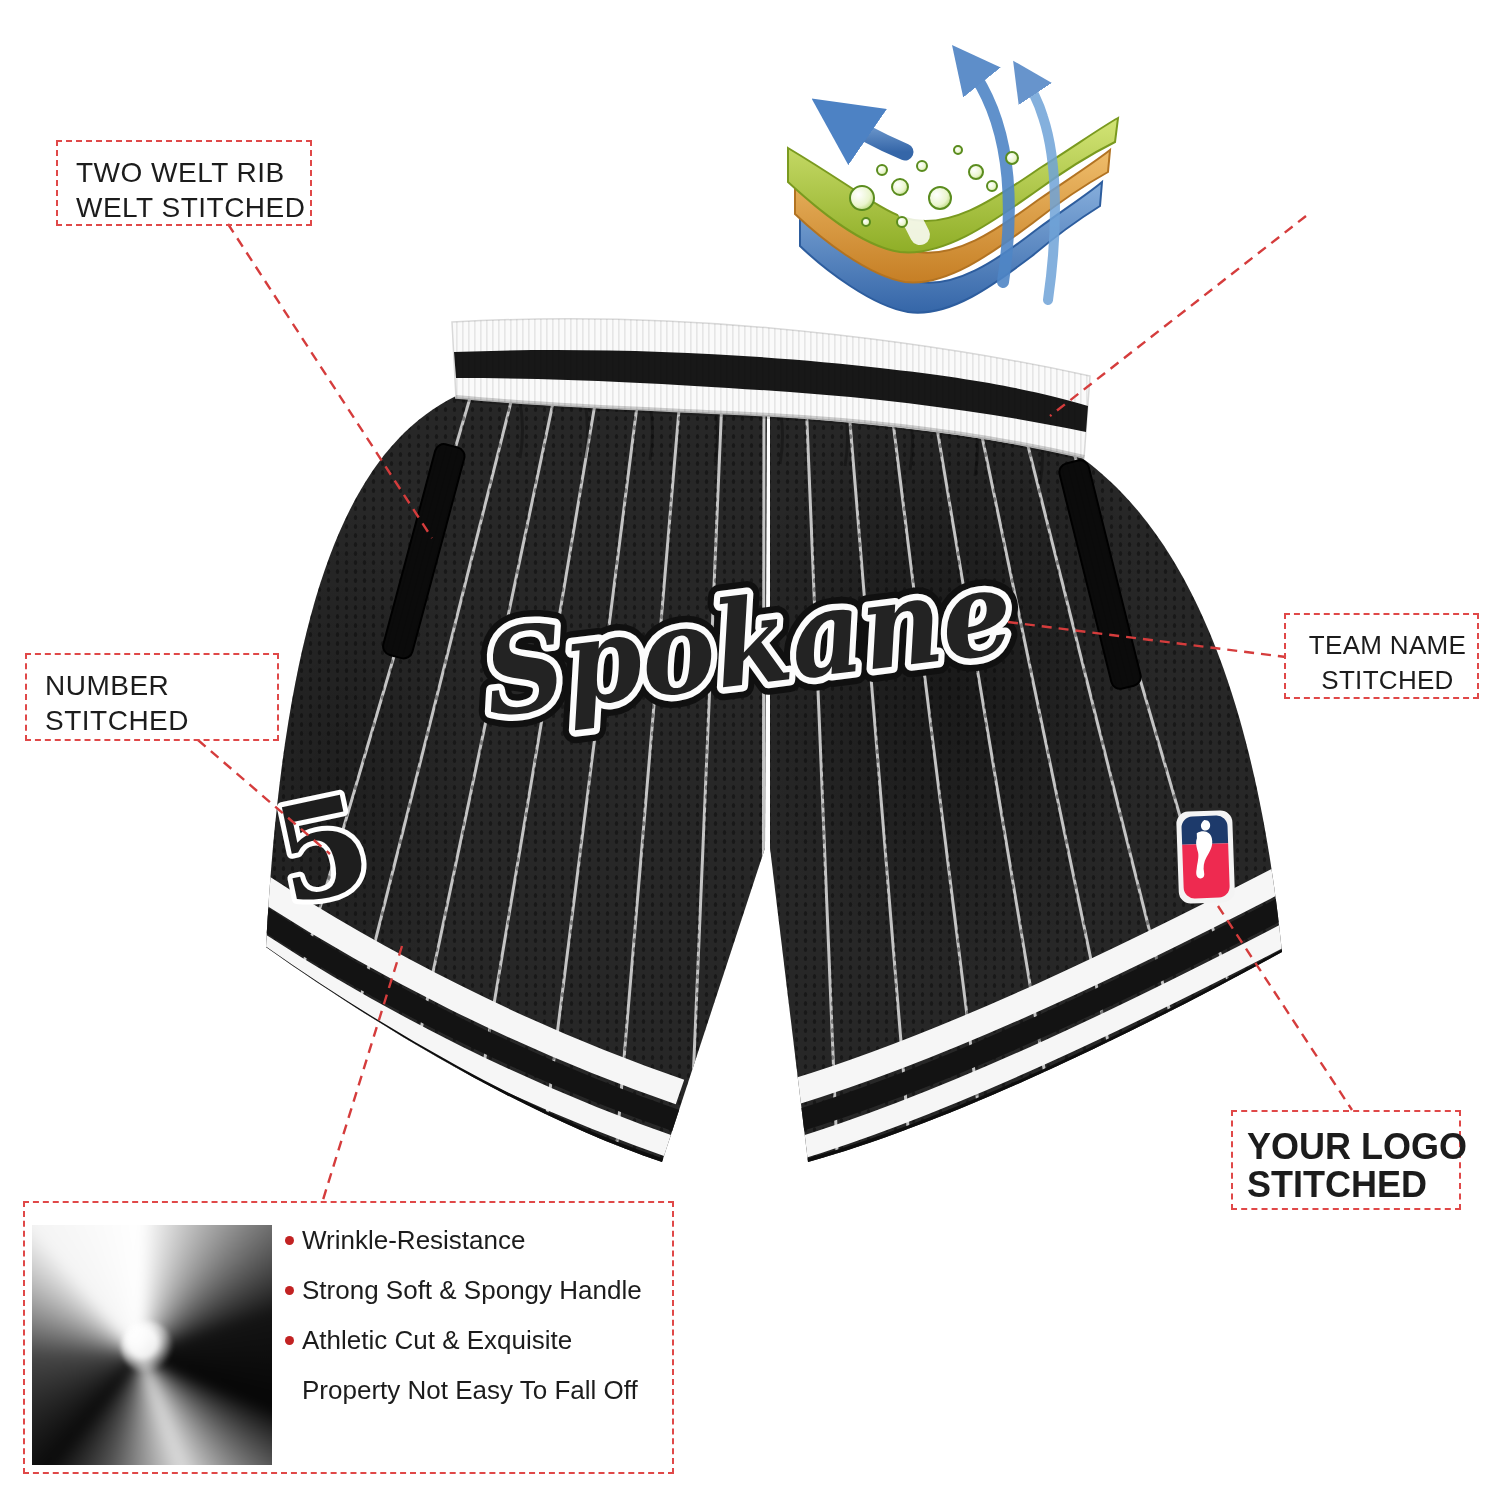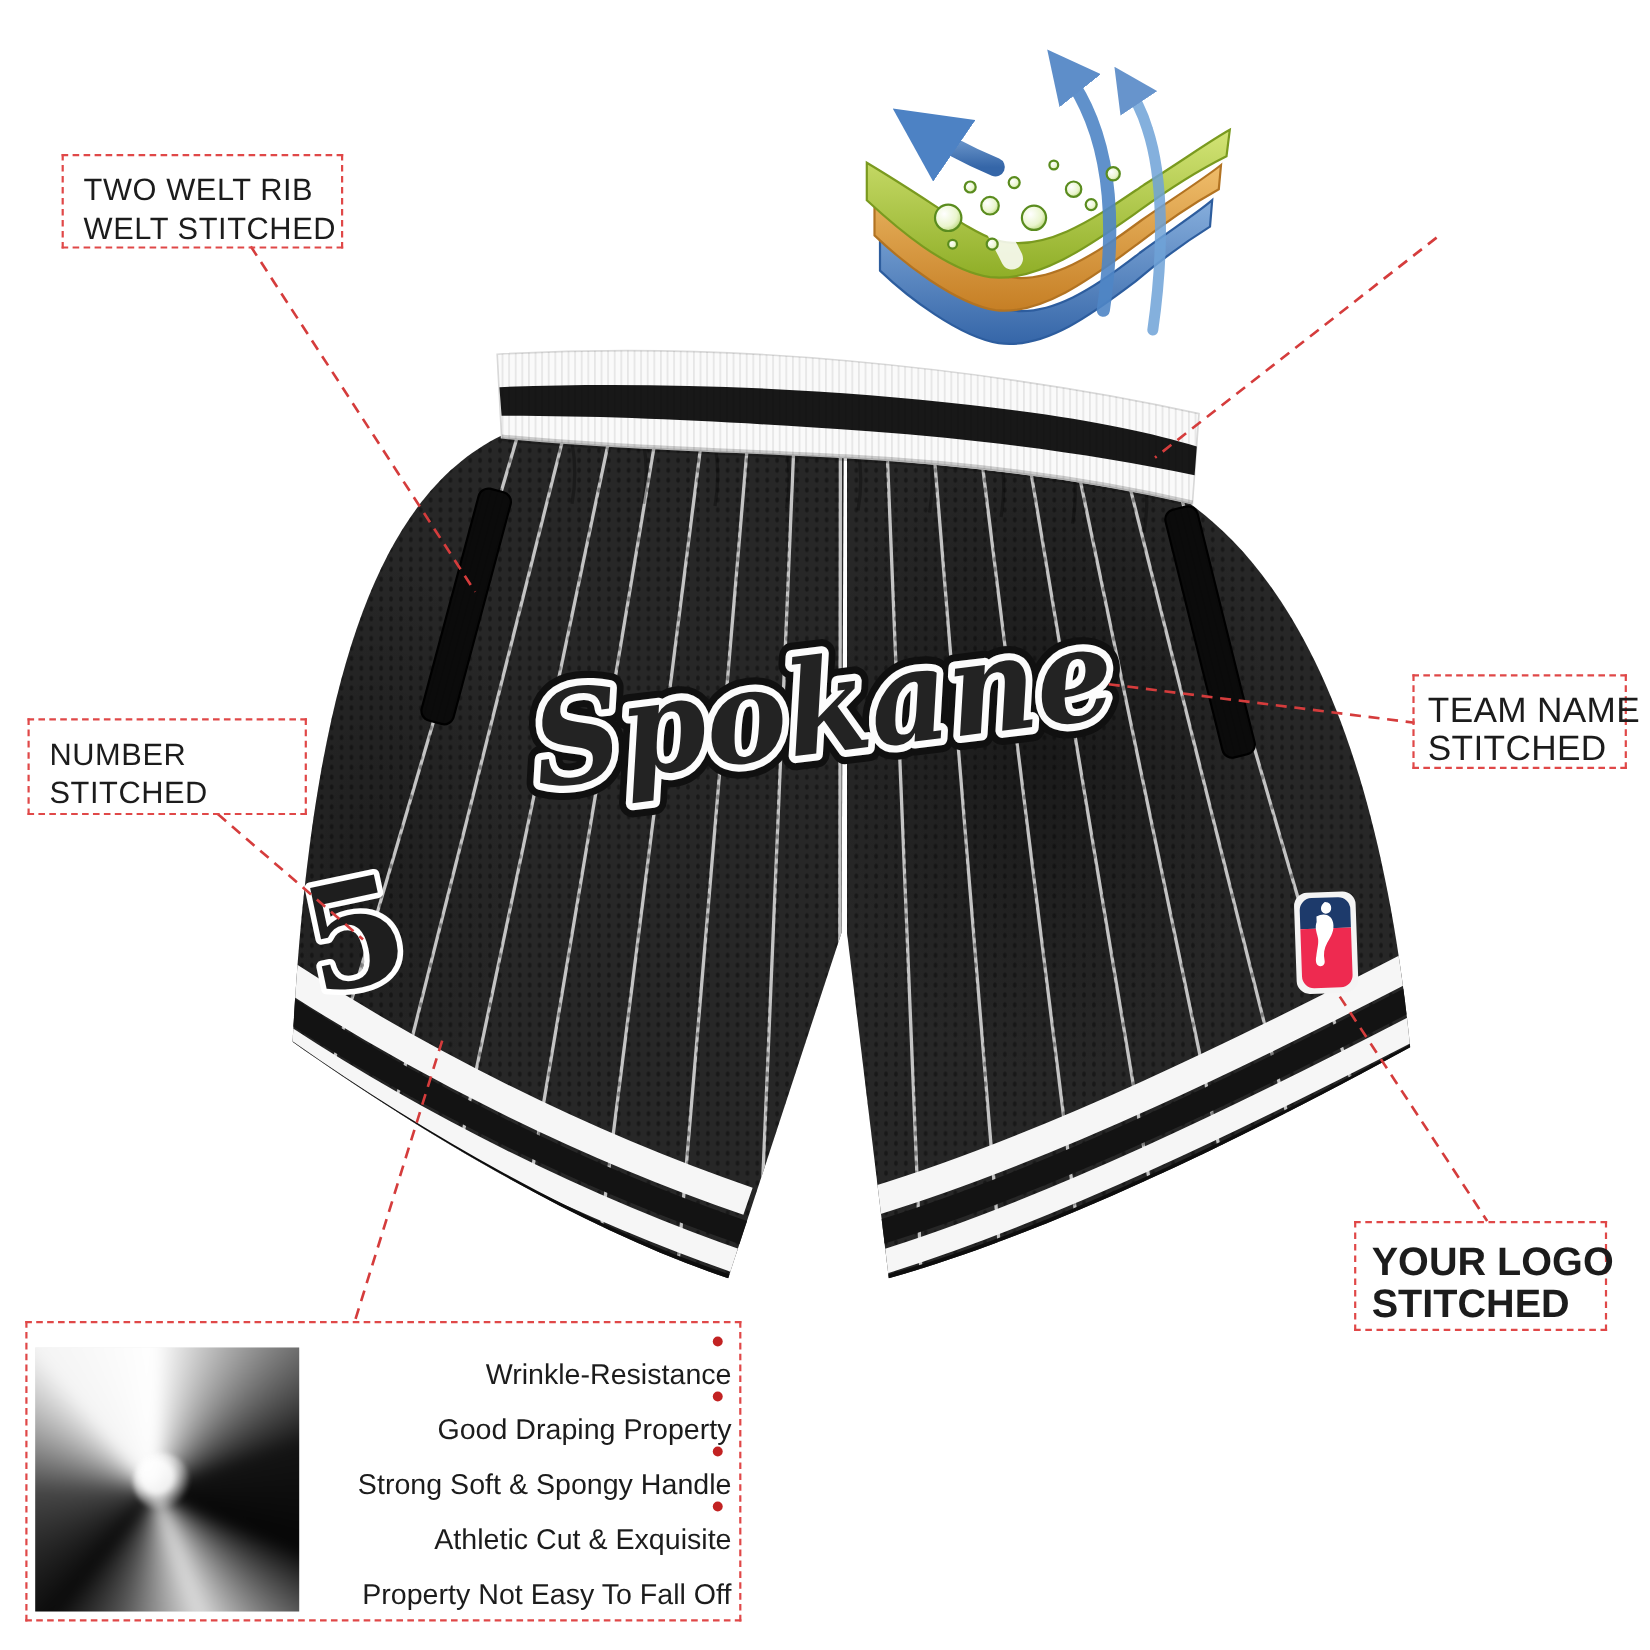--- a/index.html
+++ b/index.html
@@ -11,38 +11,38 @@
       font-family:"Liberation Sans", sans-serif;color:#1c1c1c;background:transparent;}
   .co .ln{white-space:nowrap;}
 
   #co-pockets{left:56px;top:140px;width:256px;height:86px;padding:13px 0 0 18px;
               font-size:28px;line-height:35px;letter-spacing:.5px;}
   #co-breathable{left:1211px;top:57px;width:268px;height:158px;padding:13px 0 0 16px;
               font-size:28px;line-height:37px;}
   #co-number{left:25px;top:653px;width:254px;height:88px;padding:13px 0 0 18px;
               font-size:28px;line-height:35px;letter-spacing:.5px;}
   #co-teamname{left:1284px;top:613px;width:195px;height:86px;padding:13px 0 0 12px;
-              font-size:32px;line-height:35px;letter-spacing:.3px;}
+              font-size:26px;line-height:35px;letter-spacing:.3px;text-align:center;}
   #co-yourlogo{left:1231px;top:1110px;width:230px;height:100px;padding:16px 0 0 14px;
               font-size:36px;line-height:38px;font-weight:bold;}
 
   #features-box{left:23px;top:1201px;width:651px;height:273px;}
   #swatch{position:absolute;left:7px;top:22px;width:240px;height:240px;overflow:hidden;
           background:#eee;}
   #swatch .swirl{position:absolute;left:-14px;top:-14px;right:-14px;bottom:-14px;
      background:conic-gradient(from 220deg at 46% 54%, #0a0a0a 0deg, #474747 50deg,
         #f4f4f4 100deg, #ffffff 140deg, #9a9a9a 172deg, #141414 212deg, #060606 252deg,
         #dddddd 300deg, #555555 335deg, #0a0a0a 360deg);
      filter:blur(6px) grayscale(1);}
   #swatch .sheen{position:absolute;left:37%;top:40%;width:52px;height:52px;border-radius:50%;
      background:radial-gradient(circle at 42% 42%, #ffffff 0 32%, rgba(255,255,255,0) 72%);
      filter:blur(2px);opacity:.92;}
   #feature-list{position:absolute;left:260px;top:12px;width:380px;list-style:none;margin:0;padding:0;}
   #feature-list li{height:50px;line-height:50px;font-size:26px;white-space:nowrap;
-     display:flex;align-items:flex-end;flex-direction:column;}
+     display:flex;align-items:center;}
   #feature-list .dot{width:9px;height:9px;border-radius:50%;background:#c22222;
      margin-right:8px;flex:0 0 auto;}
   #feature-list li.no-bullet .dot{visibility:hidden;}
 </style>
 </head>
 <body>
 
 <div id="canvas">
 
 <svg id="scene" viewBox="0 0 1500 1500">
@@ -240,28 +240,24 @@
     <div class="swirl"></div>
     <div class="sheen"></div>
   </div>
   <ul id="feature-list">
     <li>
       <span class="dot"></span>
       <span>Wrinkle-Resistance</span>
     </li>
     <li>
       <span class="dot"></span>
-      <span>Good Draping Property</span>
+      <span>Strong Soft &amp; Spongy Handle</span>
     </li>
     <li>
       <span class="dot"></span>
-      <span>Strong Soft &amp; Spongy Handle</span>
-    </li>
-    <li>
-      <span class="dot"></span>
       <span>Athletic Cut &amp; Exquisite</span>
     </li>
     <li class="no-bullet">
       <span class="dot"></span>
       <span>Property Not Easy To Fall Off</span>
     </li>
   </ul>
 </div>
 
 </div>

